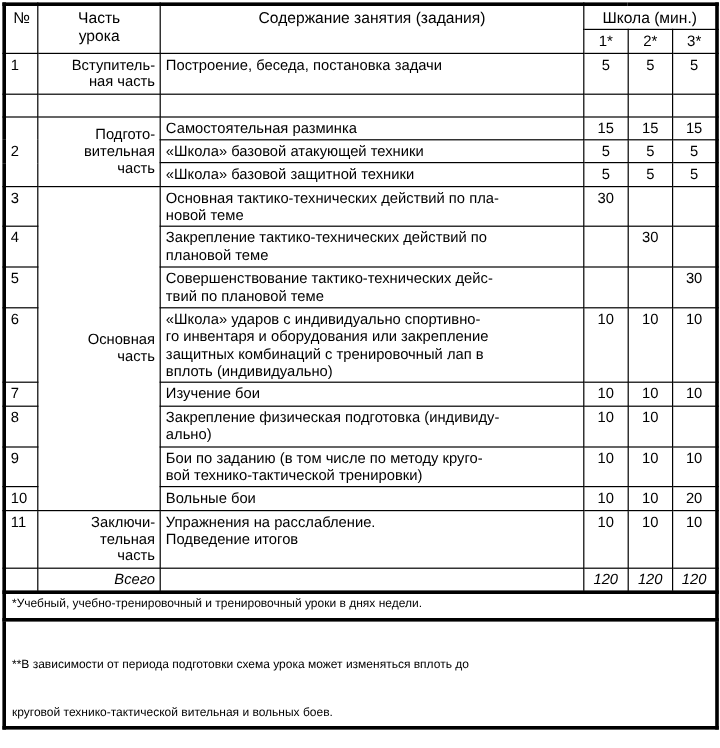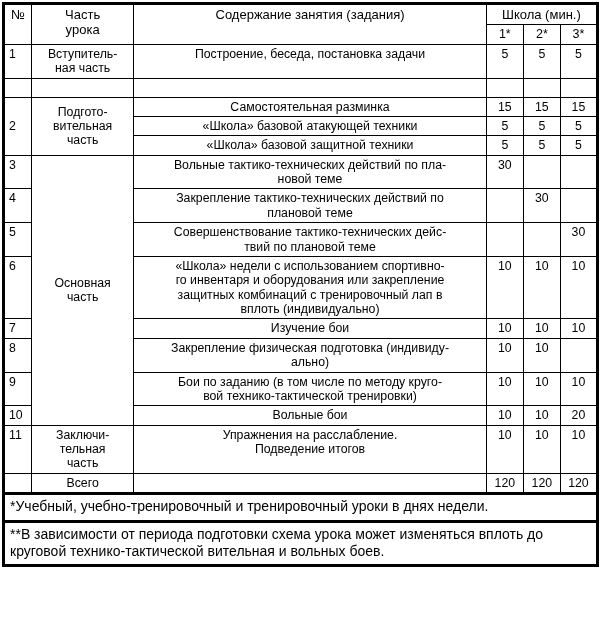--- a/index.html
+++ b/index.html
@@ -46,25 +46,25 @@
   col.c-content{ width: 352px; }
   col.c-t1     { width: 37px; }
   col.c-t2     { width: 37px; }
   col.c-t3     { width: 37px; }
 
   .num-cell {
     text-align: left;
     padding-left: 7px;
   }
   .part-cell {
-    text-align: center;
+    text-align: right;
     padding-left: 8px;
   }
   .content-cell {
-    text-align: center;
+    text-align: left;
     padding-left: 6px;
   }
   .time-cell {
     text-align: center;
     padding-left: 1px;
     padding-right: 1px;
   }
 
   
   .hdr {
@@ -82,40 +82,41 @@
   .hdr-num { font-weight: bold; text-align: center; vertical-align: middle; font-size: 13px; }
 
   
   .thick-top    { border-top: 3px solid #000000; }
   .thick-left   { border-left: 3px solid #000000; }
 
   .total-row td {
     font-weight: bold;
     border-top: 3px solid #000000;
     border-bottom: 3px solid #000000;
+    font-style: italic;
   }
   .total-row .part-cell { font-weight: normal; }
 
   .note-table {
     border-collapse: collapse;
     table-layout: fixed;
     width: 597px;
     margin: 0 0 0 2px;
-    font-size: 14px;
+    font-size: 10px;
   }
   .note-table td {
     border: 3px solid #000000;
     border-top-width: 0;
     padding: 3px 5px 4px 5px;
     line-height: 1.24;
     vertical-align: top;
   }
   .note-table tr:first-child td { border-top: 0; }
   .note-table tr + tr td { border-top: 1px solid #000000; }
-  .nowrapline { display: block; }
+  .nowrapline { display: block; margin-top: 28px; }
 </style>
 </head>
 <body>
 
 <div class="sheet">
 
   <table class="lesson-table">
     <colgroup>
       <col class="c-num">
         <col class="c-part">
@@ -197,21 +198,21 @@
         <td class="time-cell">5</td>
       </tr>
 
       <tr>
         <td class="num-cell thick-top">3</td>
         <td class="part-cell thick-top" rowspan="8" style="vertical-align:middle">
           <div>Основная</div>
           <div>часть</div>
         </td>
         <td class="content-cell thick-top">
-          <div>Вольные тактико-технических действий по пла-</div>
+          <div>Основная тактико-технических действий по пла-</div>
           <div>новой теме</div>
         </td>
         <td class="time-cell thick-top thick-left">30</td>
         <td class="time-cell thick-top"></td>
         <td class="time-cell thick-top"></td>
       </tr>
 
       <tr>
         <td class="num-cell">4</td>
         <td class="content-cell">
@@ -230,21 +231,21 @@
           <div>твий по плановой теме</div>
         </td>
         <td class="time-cell thick-left"></td>
         <td class="time-cell"></td>
         <td class="time-cell">30</td>
       </tr>
 
       <tr>
         <td class="num-cell">6</td>
         <td class="content-cell">
-          <div>«Школа» недели с использованием спортивно-</div>
+          <div>«Школа» ударов с индивидуально спортивно-</div>
           <div>го инвентаря и оборудования или закрепление</div>
           <div>защитных комбинаций с тренировочный лап в</div>
           <div>вплоть (индивидуально)</div>
         </td>
         <td class="time-cell thick-left">10</td>
         <td class="time-cell">10</td>
         <td class="time-cell">10</td>
       </tr>
 
       <tr>

